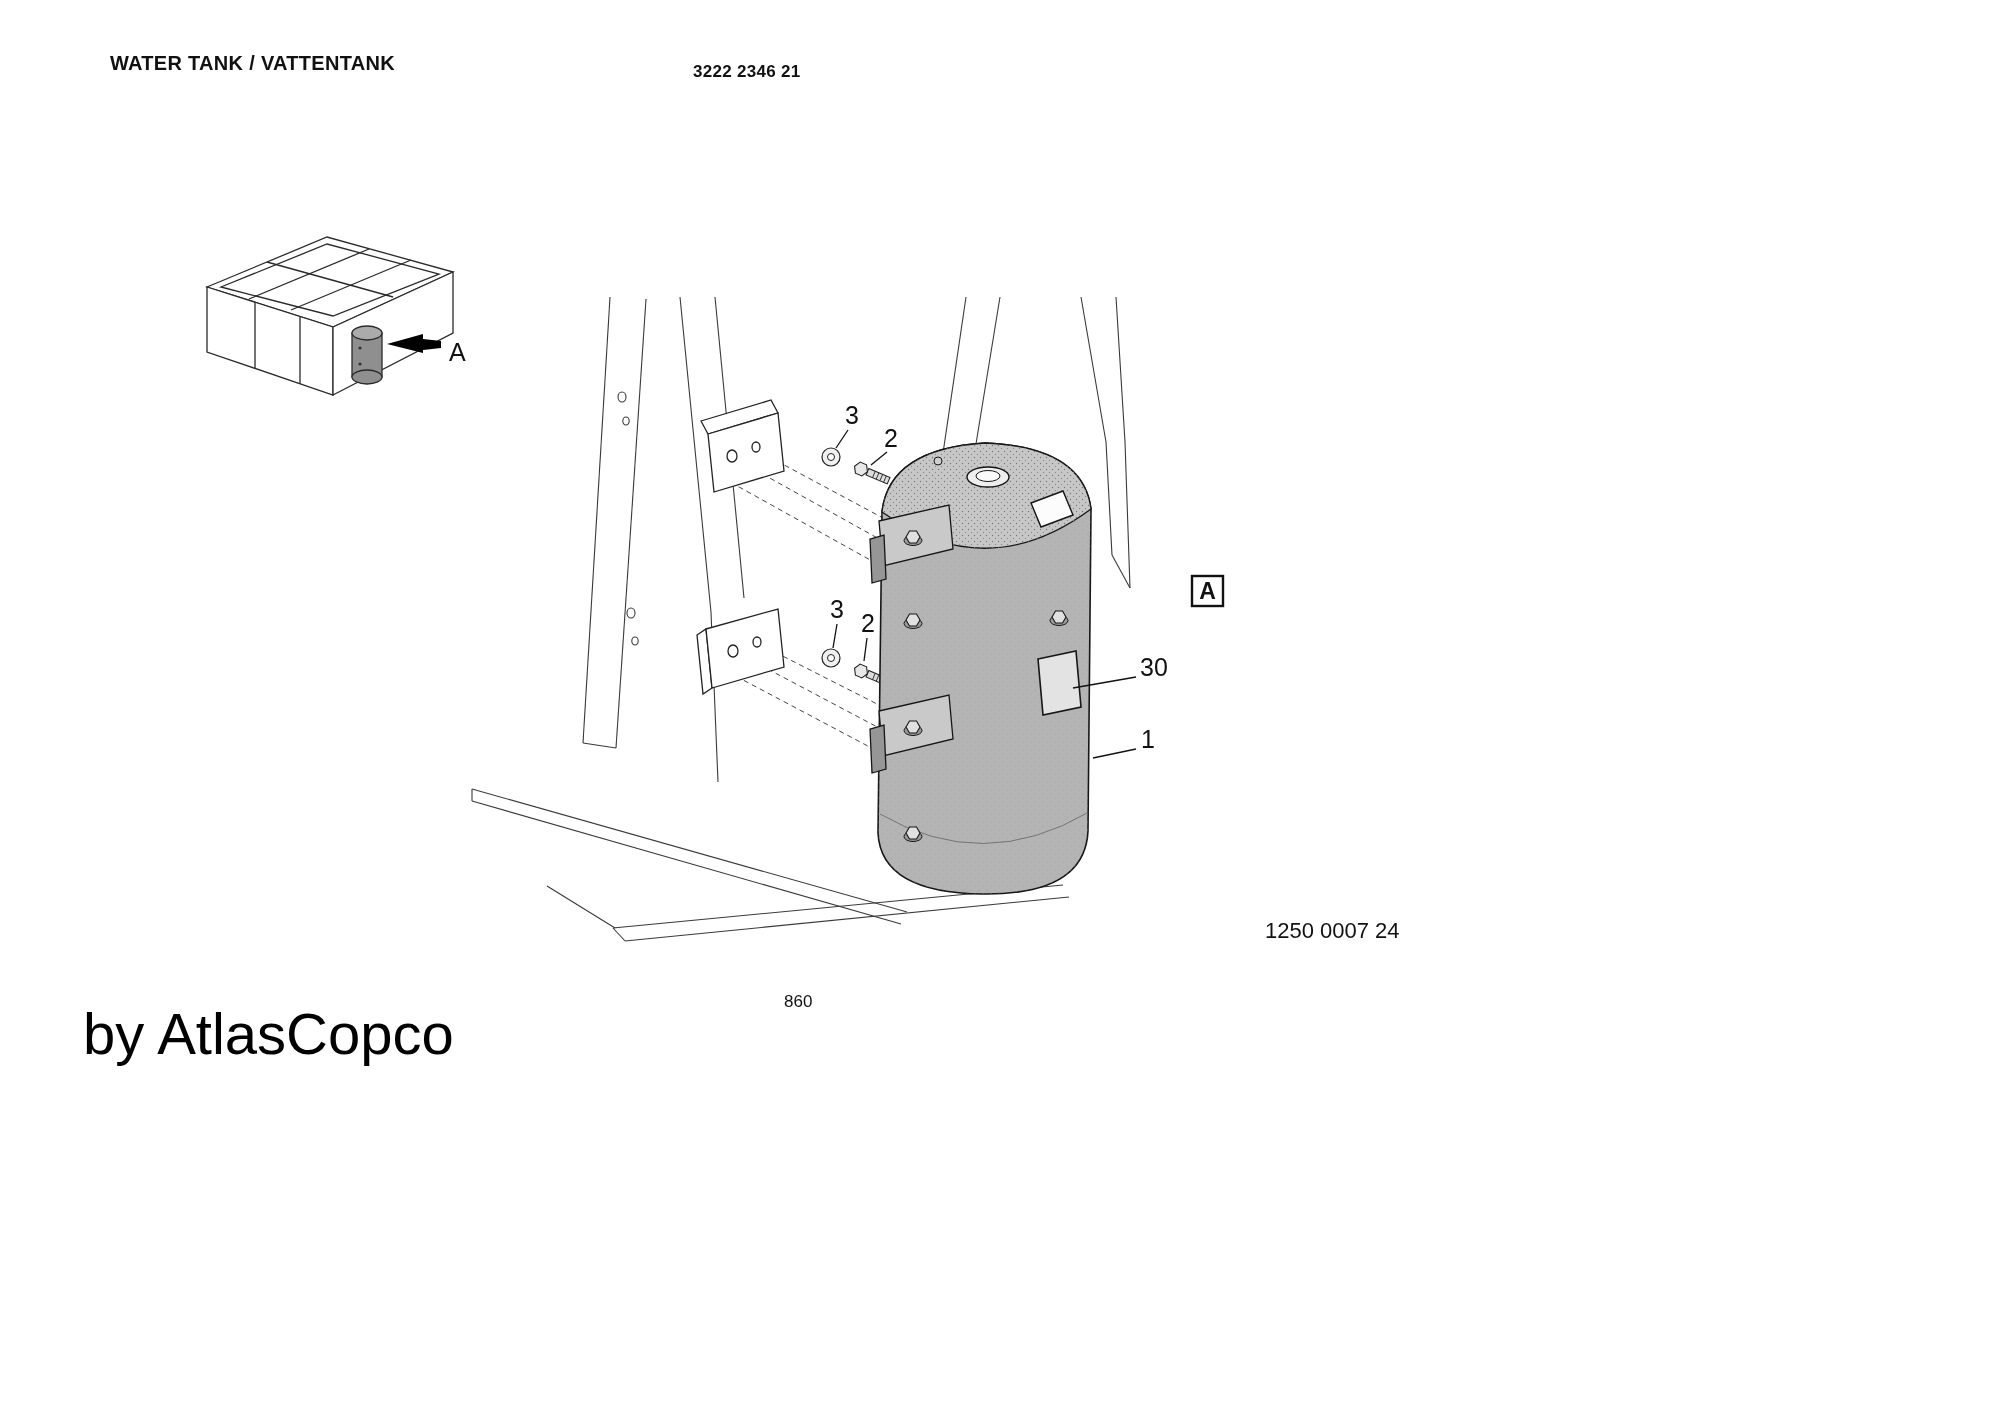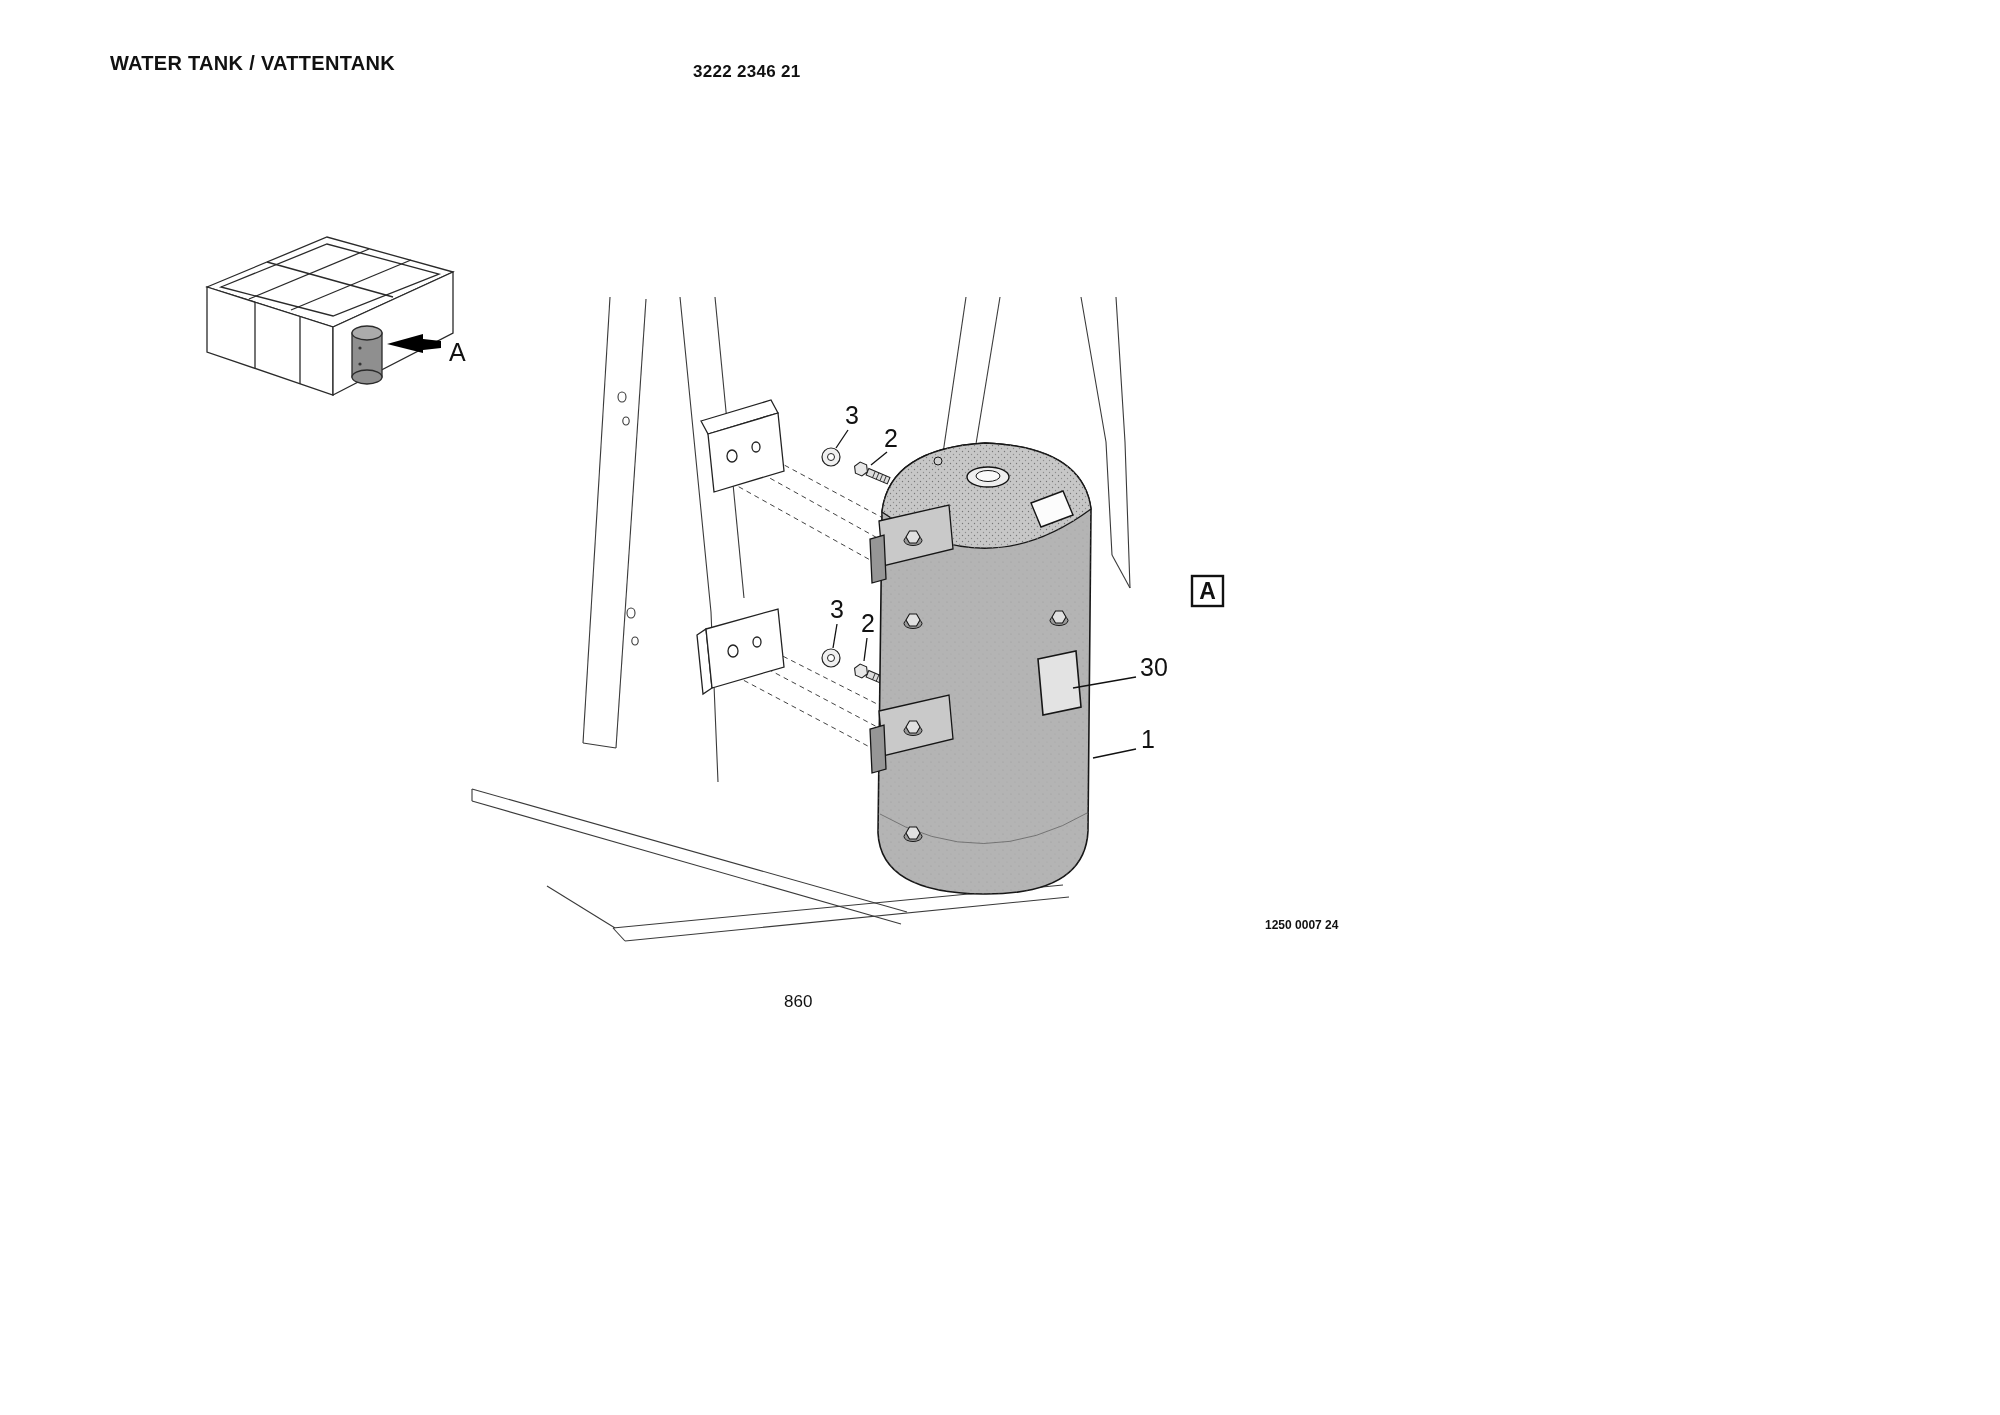--- a/index.html
+++ b/index.html
@@ -24,22 +24,21 @@
   .hdr-doc {
     position: absolute;
     left: 668px; top: 62px;
     font-size: 17px;
     font-weight: bold;
     letter-spacing: 0.3px;
   }
   .ref-num {
     position: absolute;
     left: 1240px; top: 918px;
-    font-size: 12px;
-    font-weight: bold;
+    font-size: 22px;
   }
   .page-num {
     position: absolute;
     left: 759px; top: 992px;
     font-size: 17px;
   }
   .watermark {
     position: absolute;
     left: 58px; top: 1000px;
     font-size: 58px;
@@ -220,14 +219,15 @@
     <text x="1116" y="748" font-size="25">1</text>
 
     <g>
       <rect x="1167" y="576" width="31" height="30" fill="#ffffff" stroke="#111111" stroke-width="2.4"></rect>
       <text x="1182.5" y="599" font-size="23" text-anchor="middle" font-weight="bold">A</text>
     </g>
   </svg>
 
   <div class="ref-num">1250 0007 24</div>
   <div class="page-num">860</div>
+  <div class="watermark">by AtlasCopco</div>
 
 </div>
 
 </body></html>

